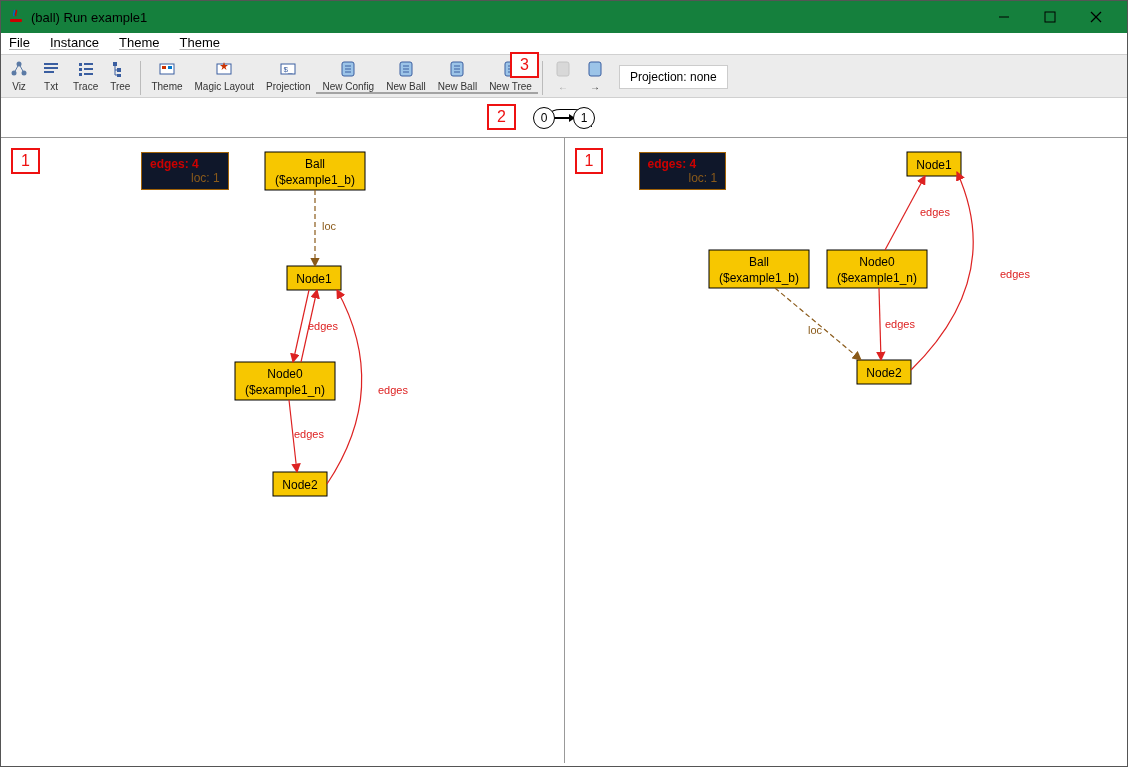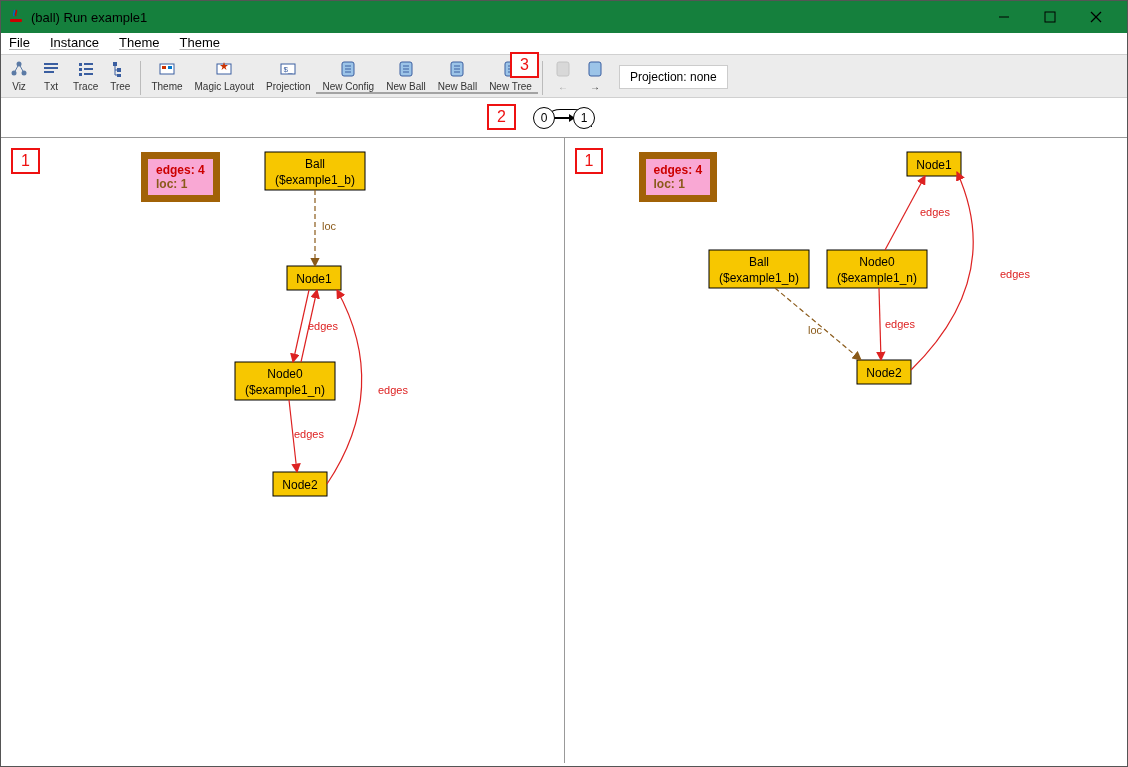--- a/index.html
+++ b/index.html
@@ -125,27 +125,27 @@
     border: 2px solid #e11;
     color: #e11;
     font-size: 16px;
     font-weight: 400;
     padding: 2px 8px;
     background: #fff;
     font-family: Tahoma, sans-serif;
   }
   .info-box {
     position: absolute;
-    border: 7px solid #a16207;
+    border: 1px solid #a16207;
     padding: 4px 8px;
     font-size: 12px;
-    background: #f9a8d4;
+    background: #0f172a;
   }
   .info-box .edges { color: #c00; font-weight: bold; }
-  .info-box .loc { color: #8a5a1a; font-weight: bold; }
+  .info-box .loc { color: #8a5a1a; font-weight: normal; margin-left: 41px; }
   svg.graph {
     position: absolute;
     top: 0; left: 0;
   }
   .gnode {
     fill: #f7c700;
     stroke: #000;
     stroke-width: 1;
   }
   .glabel {

